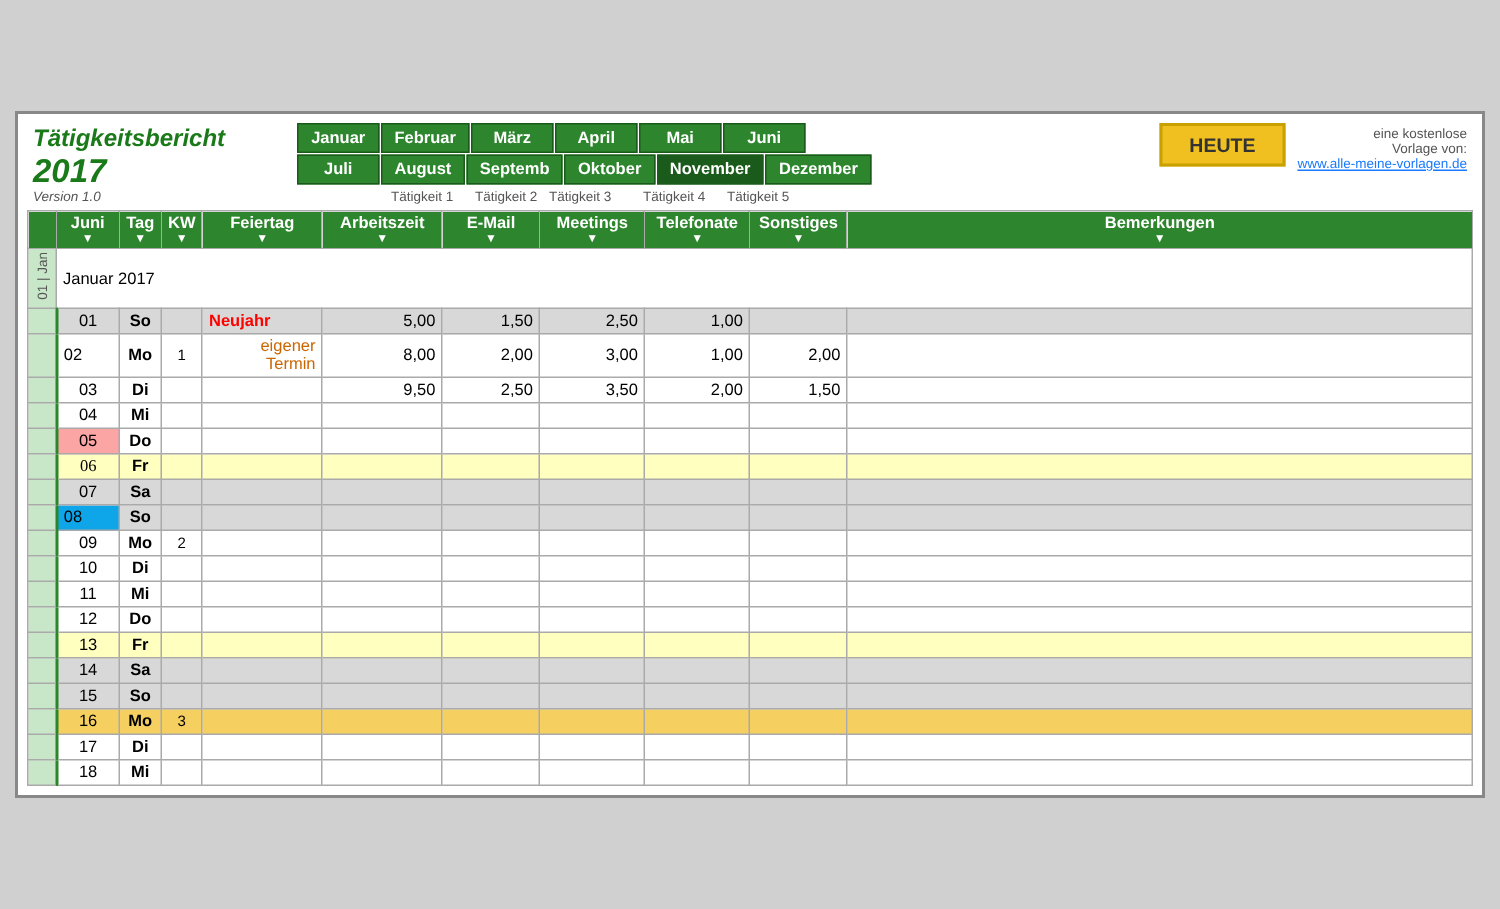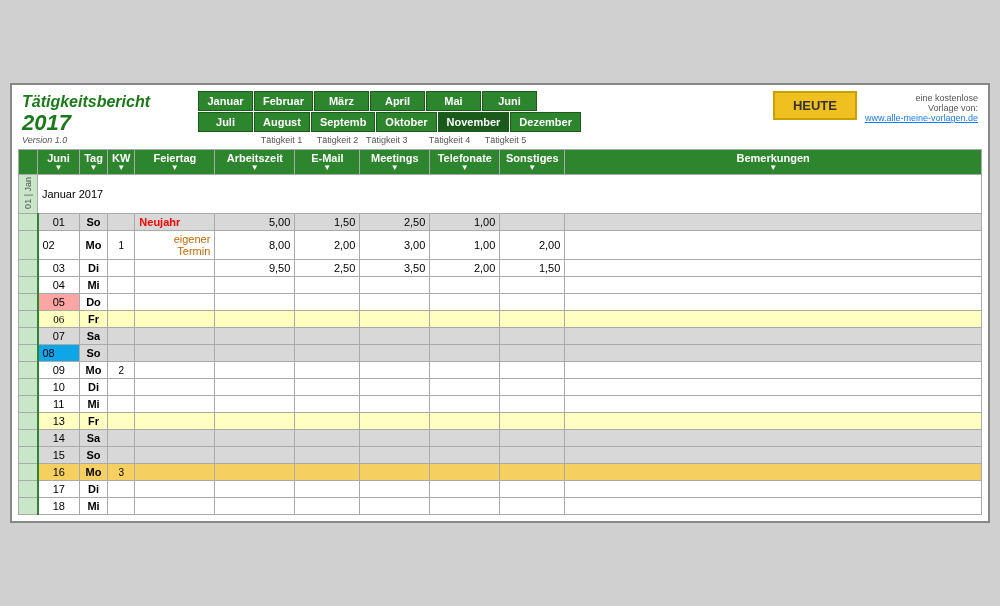--- a/index.html
+++ b/index.html
@@ -400,20 +400,33 @@
           <td style="background: white;"></td>
           <td style="background: white; text-align: right;"></td>
           <td style="background: white; text-align: right;"></td>
           <td style="background: white; text-align: right;"></td>
           <td style="background: white; text-align: right;"></td>
           <td style="background: white; text-align: right;"></td>
           <td style="background: white;"></td>
         </tr>
         <tr>
           <td style="background: rgb(200, 230, 200); border-right: 2px solid rgb(45, 134, 45);"></td>
+          <td style="background: white; text-align: center;">12</td>
+          <td style="background: white; text-align: center; font-weight: bold;">Do</td>
+          <td style="background: white; text-align: center; font-size: 10px;"></td>
+          <td style="background: white;"></td>
+          <td style="background: white; text-align: right;"></td>
+          <td style="background: white; text-align: right;"></td>
+          <td style="background: white; text-align: right;"></td>
+          <td style="background: white; text-align: right;"></td>
+          <td style="background: white; text-align: right;"></td>
+          <td style="background: white;"></td>
+        </tr>
+        <tr>
+          <td style="background: rgb(200, 230, 200); border-right: 2px solid rgb(45, 134, 45);"></td>
           <td style="background: rgb(255, 255, 192); text-align: center;">13</td>
           <td style="background: rgb(255, 255, 192); text-align: center; font-weight: bold;">Fr</td>
           <td style="background: rgb(255, 255, 192); text-align: center; font-size: 10px;"></td>
           <td style="background: rgb(255, 255, 192);"></td>
           <td style="background: rgb(255, 255, 192); text-align: right;"></td>
           <td style="background: rgb(255, 255, 192); text-align: right;"></td>
           <td style="background: rgb(255, 255, 192); text-align: right;"></td>
           <td style="background: rgb(255, 255, 192); text-align: right;"></td>
           <td style="background: rgb(255, 255, 192); text-align: right;"></td>
           <td style="background: rgb(255, 255, 192);"></td>

